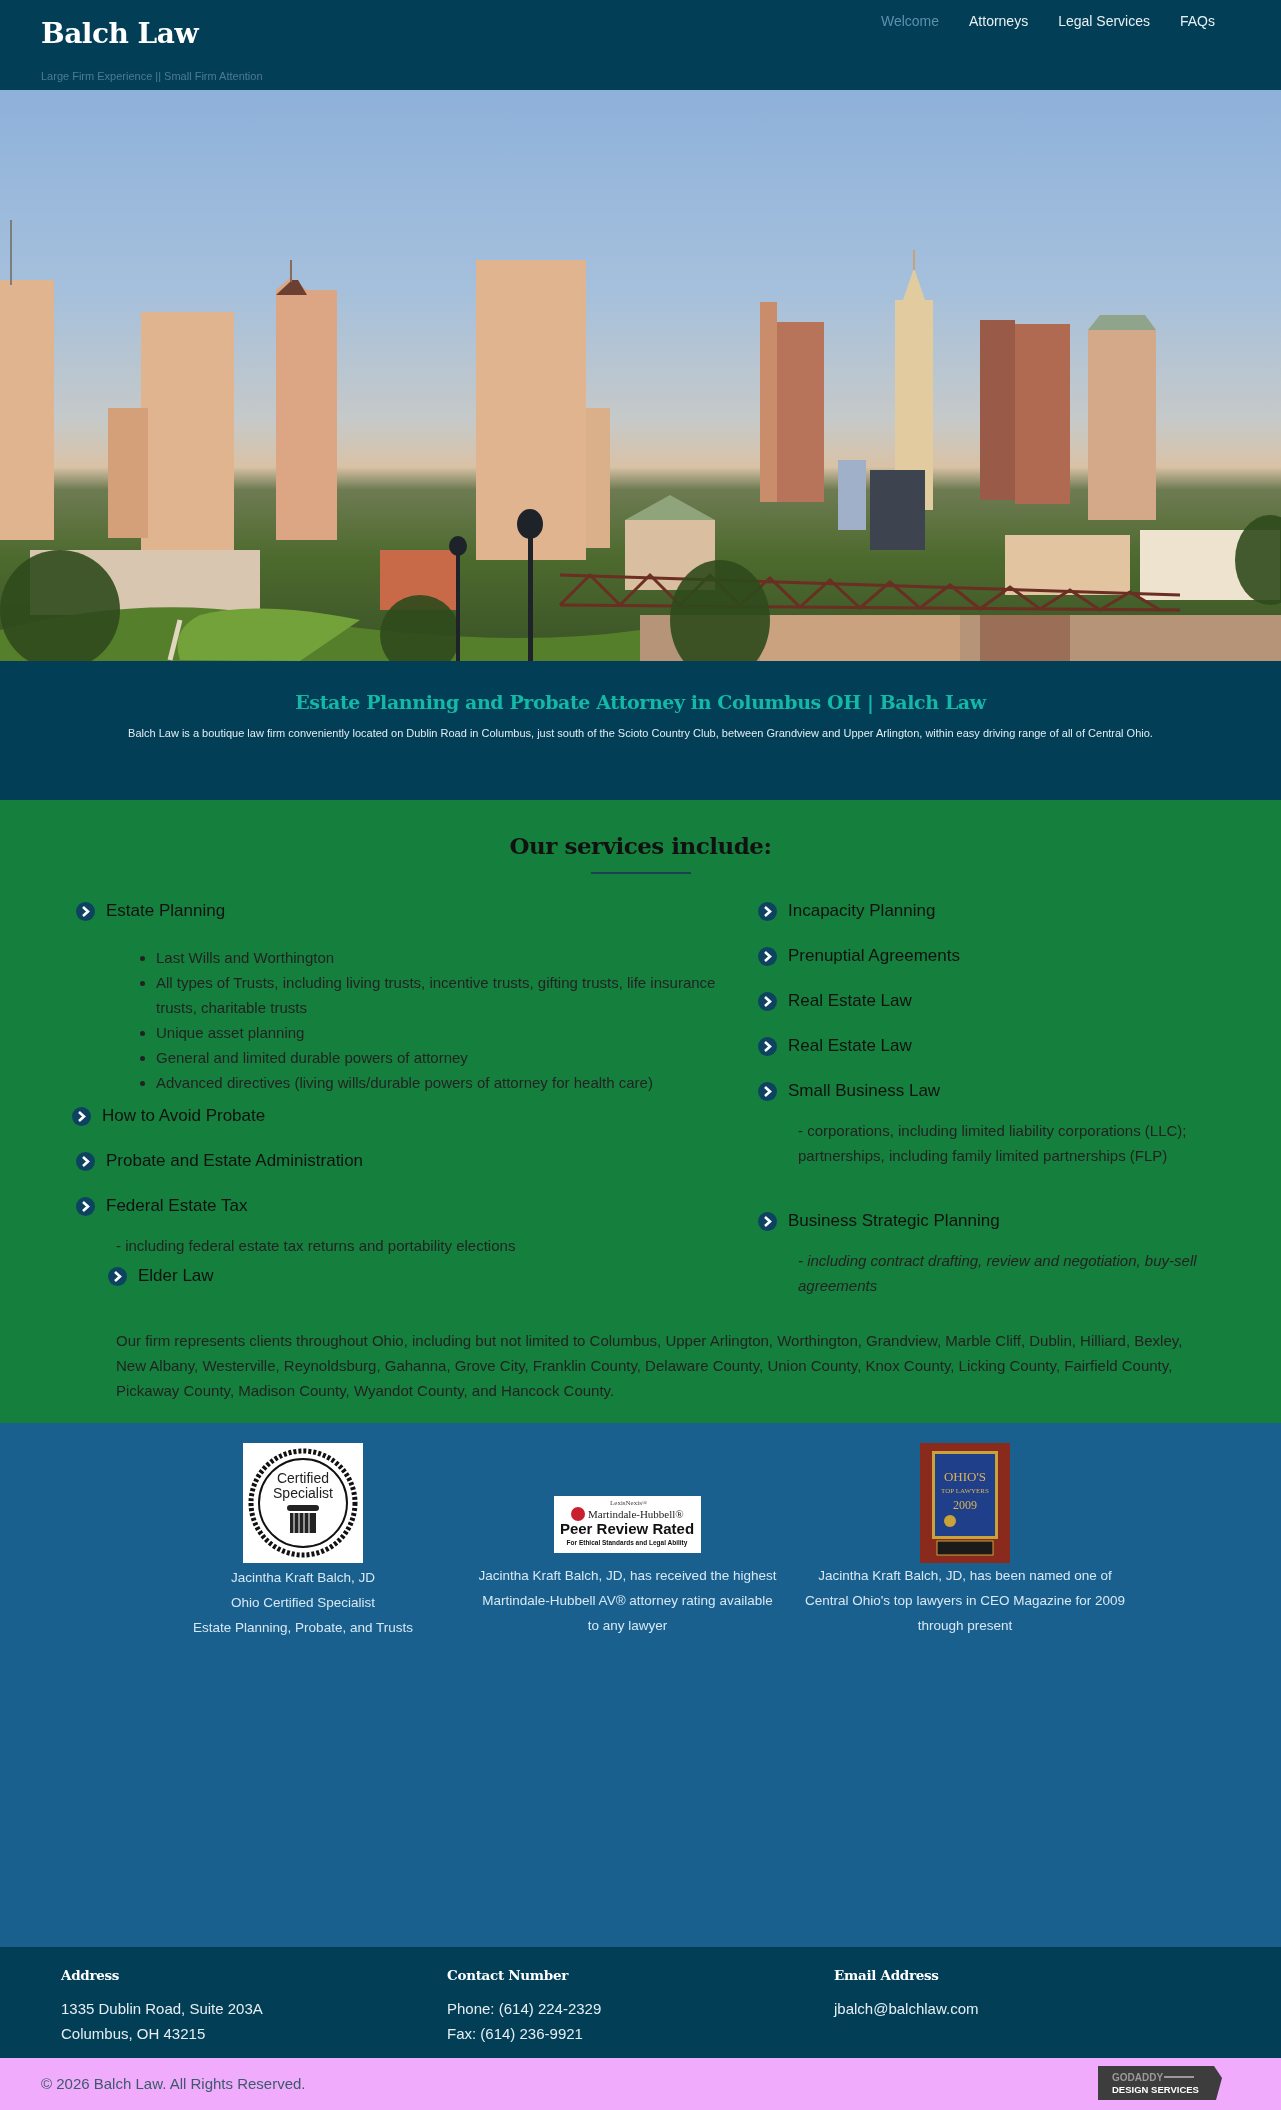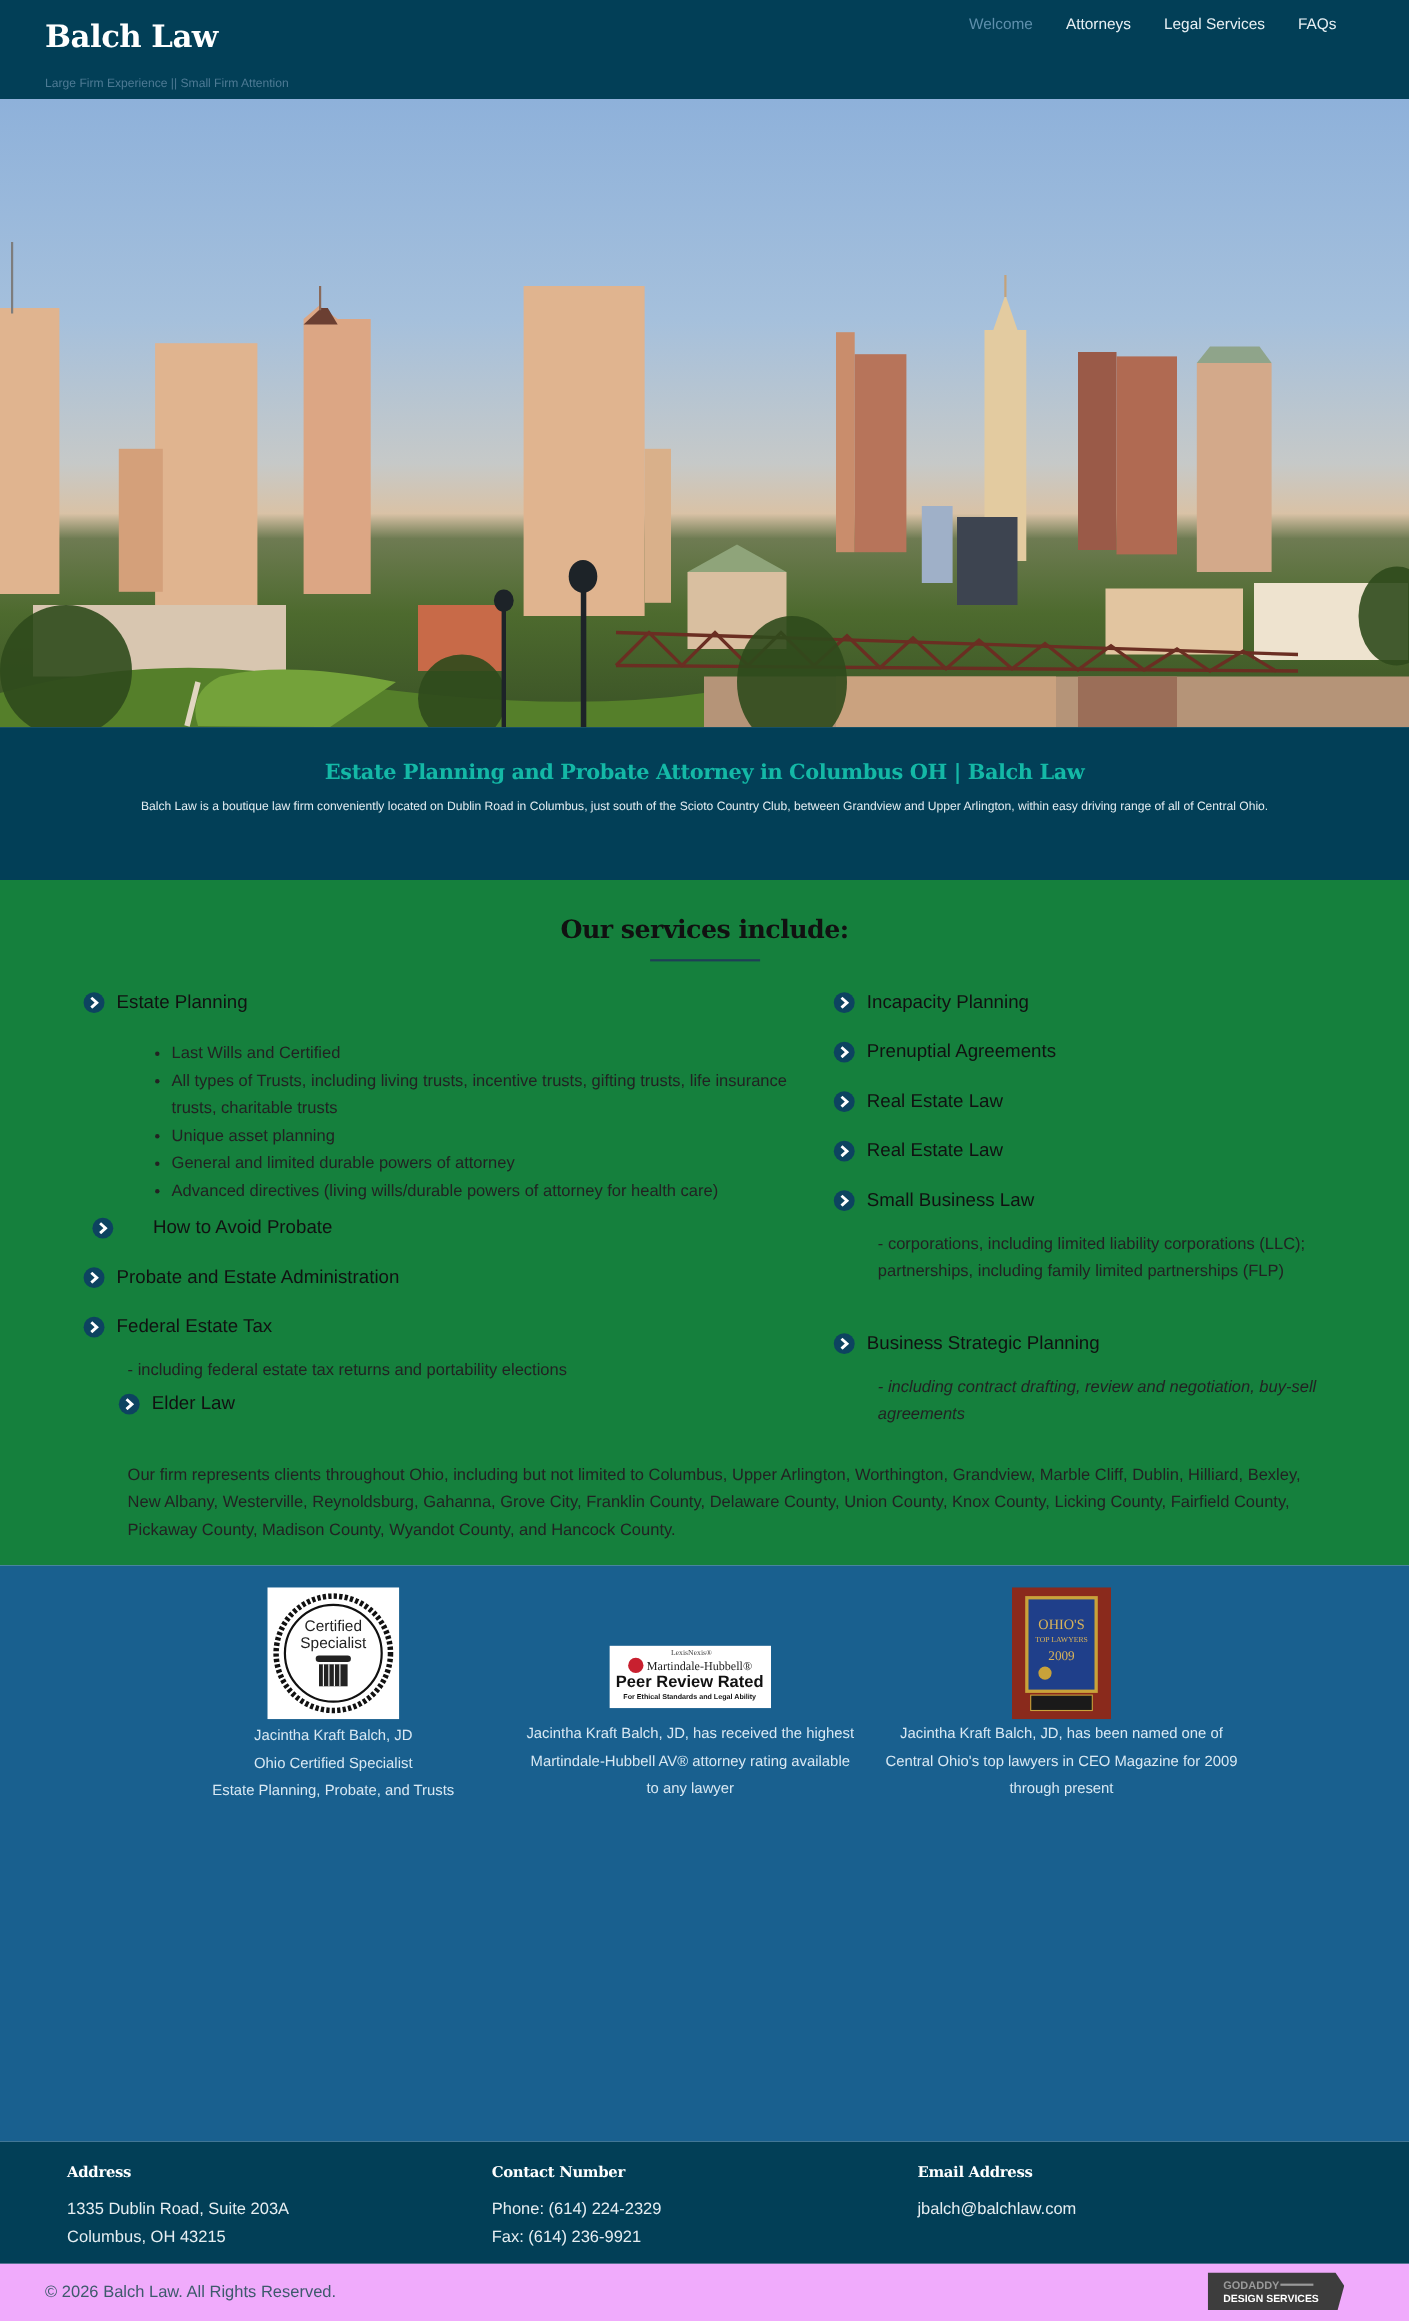--- a/index.html
+++ b/index.html
@@ -143,27 +143,27 @@
 
   <div class="svc" style="left:76px; top:101px;">
     <span class="chev">
         <svg width="9" height="11" viewBox="0 0 9 11">
           <path d="M2 1 L7 5.5 L2 10" stroke="#fff" stroke-width="2.6" fill="none"></path>
         </svg>
       </span>
     <span class="svc-label">Estate Planning</span>
   </div>
   <ul class="sub-list" style="left:156px; top:145px; width:580px;">
-    <li>Last Wills and Certified</li>
+    <li>Last Wills and Worthington</li>
     <li>All types of Trusts, including living trusts, incentive trusts, gifting trusts, life insurance trusts, charitable trusts</li>
     <li>Unique asset planning</li>
     <li>General and limited durable powers of attorney</li>
     <li>Advanced directives (living wills/durable powers of attorney for health care)</li>
   </ul>
-  <div class="svc" style="left:84px; top:306px;gap:25px;">
+  <div class="svc" style="left:72px; top:306px;">
     <span class="chev">
         <svg width="9" height="11" viewBox="0 0 9 11">
           <path d="M2 1 L7 5.5 L2 10" stroke="#fff" stroke-width="2.6" fill="none"></path>
         </svg>
       </span>
     <span class="svc-label">How to Avoid Probate</span>
   </div>
   <div class="svc" style="left:76px; top:351px;">
     <span class="chev">
         <svg width="9" height="11" viewBox="0 0 9 11">

